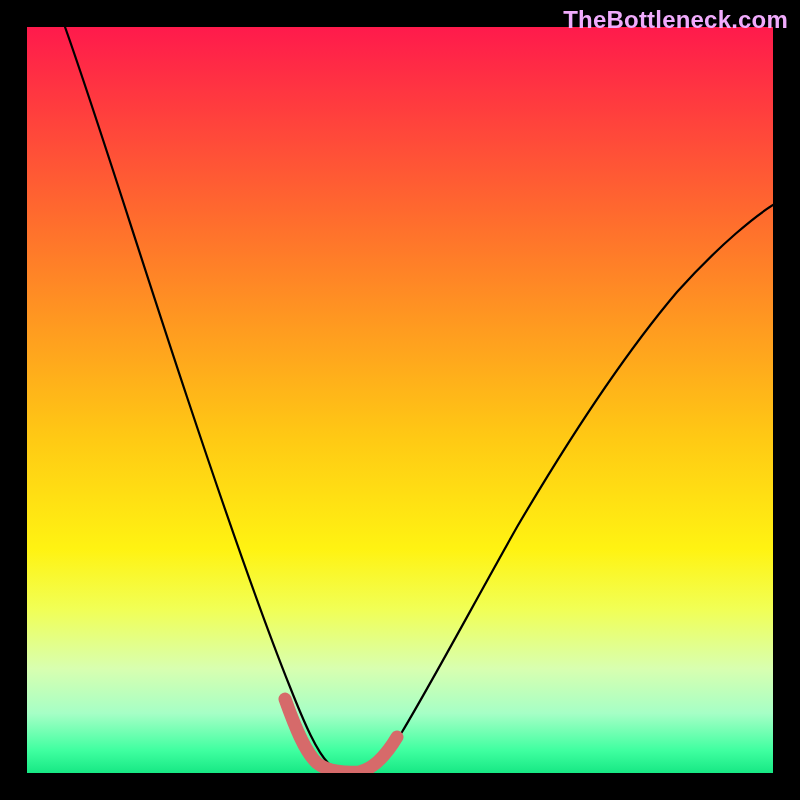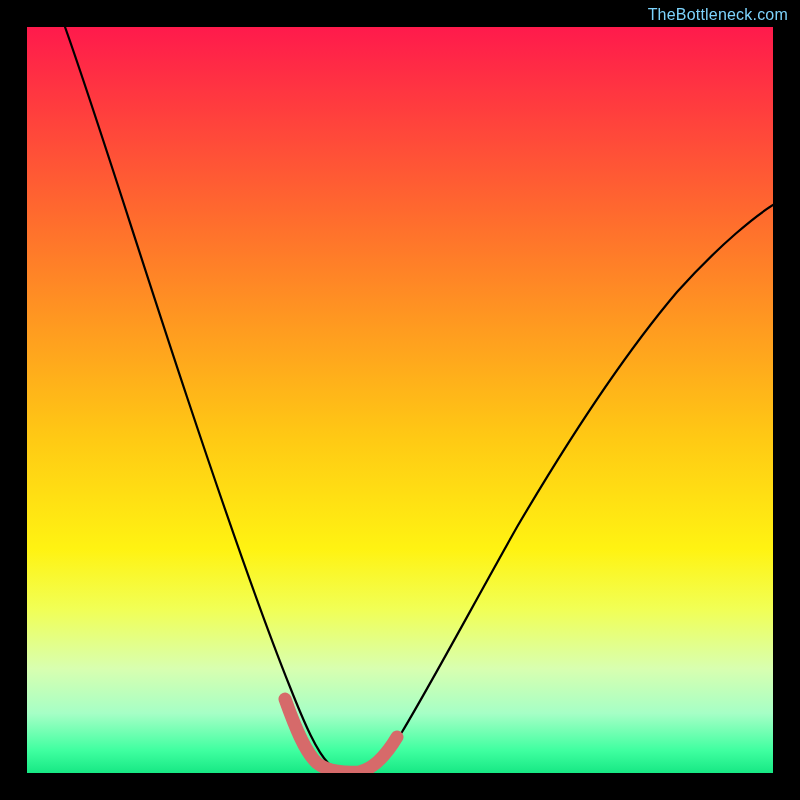--- a/index.html
+++ b/index.html
@@ -27,23 +27,23 @@
       #d8ffb0 86%,
       #a6ffc6 92%,
       #3fffa0 97%,
       #17e884 100%);
   }
   .watermark {
     position: absolute;
     top: 6px;
     right: 12px;
     font-family: Arial, Helvetica, sans-serif;
-    font-size: 16px;
-    font-weight: 400;
-    color: #7dd3fc;
+    font-size: 24px;
+    font-weight: 700;
+    color: #f0abfc;
     letter-spacing: 0.2px;
   }
   svg.curve {
     position: absolute;
     left: 0;
     top: 0;
     width: 746px;
     height: 746px;
   }
 </style>

